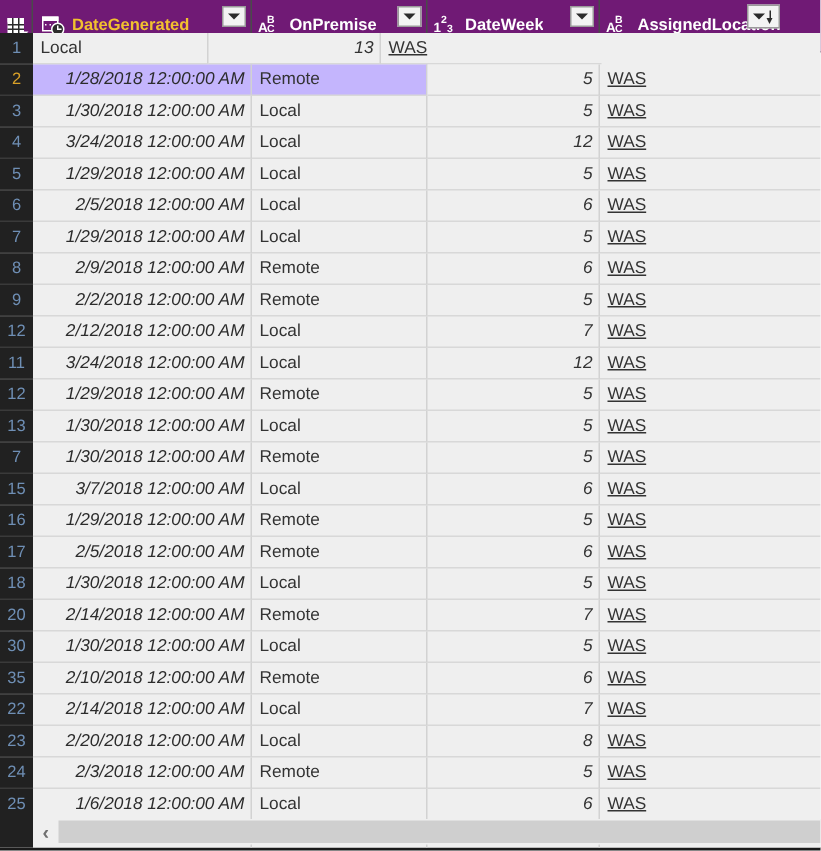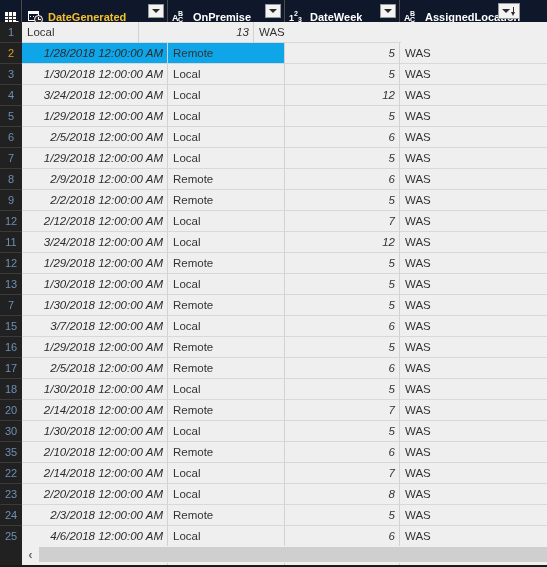--- a/index.html
+++ b/index.html
@@ -22,21 +22,21 @@
     border-bottom: 2px solid #1a1a1a;
     box-sizing: border-box;
     overflow: hidden;
   }
 
   
   #header {
     position: absolute;
     left: 0; top: 0;
     width: 547px; height: 35px;
-    background: #0f172a;
+    background: #701a75;
     display: flex;
     align-items: center;
     box-sizing: border-box;
     border-bottom: 1px solid #000;
   }
   .hcell {
     position: relative;
     display: flex;
     align-items: center;
     height: 100%;
@@ -228,22 +228,22 @@
     overflow: hidden;
     white-space: nowrap;
   }
   .cell.c1 { width: 146px; flex: 0 0 146px; justify-content: flex-end;
              font-style: italic; color: #2c2c2c; }
   .cell.c2 { width: 117px; flex: 0 0 117px; justify-content: flex-start;
              padding-left: 5px; }
   .cell.c3 { width: 115px; flex: 0 0 115px; justify-content: flex-end;
              font-style: italic; }
   .cell.c4 { width: 147px; flex: 0 0 147px; justify-content: flex-start;
-             padding-left: 5px; border-right: none; }
-  .row.selected .cell { background: #0ea5e9; }
+             padding-left: 5px; border-right: none; text-decoration: underline; }
+  .row.selected .cell { background: #c4b5fd; }
   .row.selected .cell.c3,
   .row.selected .cell.c4 { background: #efefef; }
 
   
   #hscroll {
     position: absolute;
     left: 22px;
     bottom: 2px;
     width: 525px;
     height: 17px;
@@ -512,21 +512,21 @@
       </div>
       <div class="row">
         <div class="rn">24</div>
         <div class="cell c1">2/3/2018 12:00:00 AM</div>
         <div class="cell c2">Remote</div>
         <div class="cell c3">5</div>
         <div class="cell c4">WAS</div>
       </div>
       <div class="row">
         <div class="rn">25</div>
-        <div class="cell c1">4/6/2018 12:00:00 AM</div>
+        <div class="cell c1">1/6/2018 12:00:00 AM</div>
         <div class="cell c2">Local</div>
         <div class="cell c3">6</div>
         <div class="cell c4">WAS</div>
       </div>
       <div class="row">
         <div class="rn">26</div>
         <div class="cell c1"></div>
         <div class="cell c2"></div>
         <div class="cell c3"></div>
         <div class="cell c4"></div>

